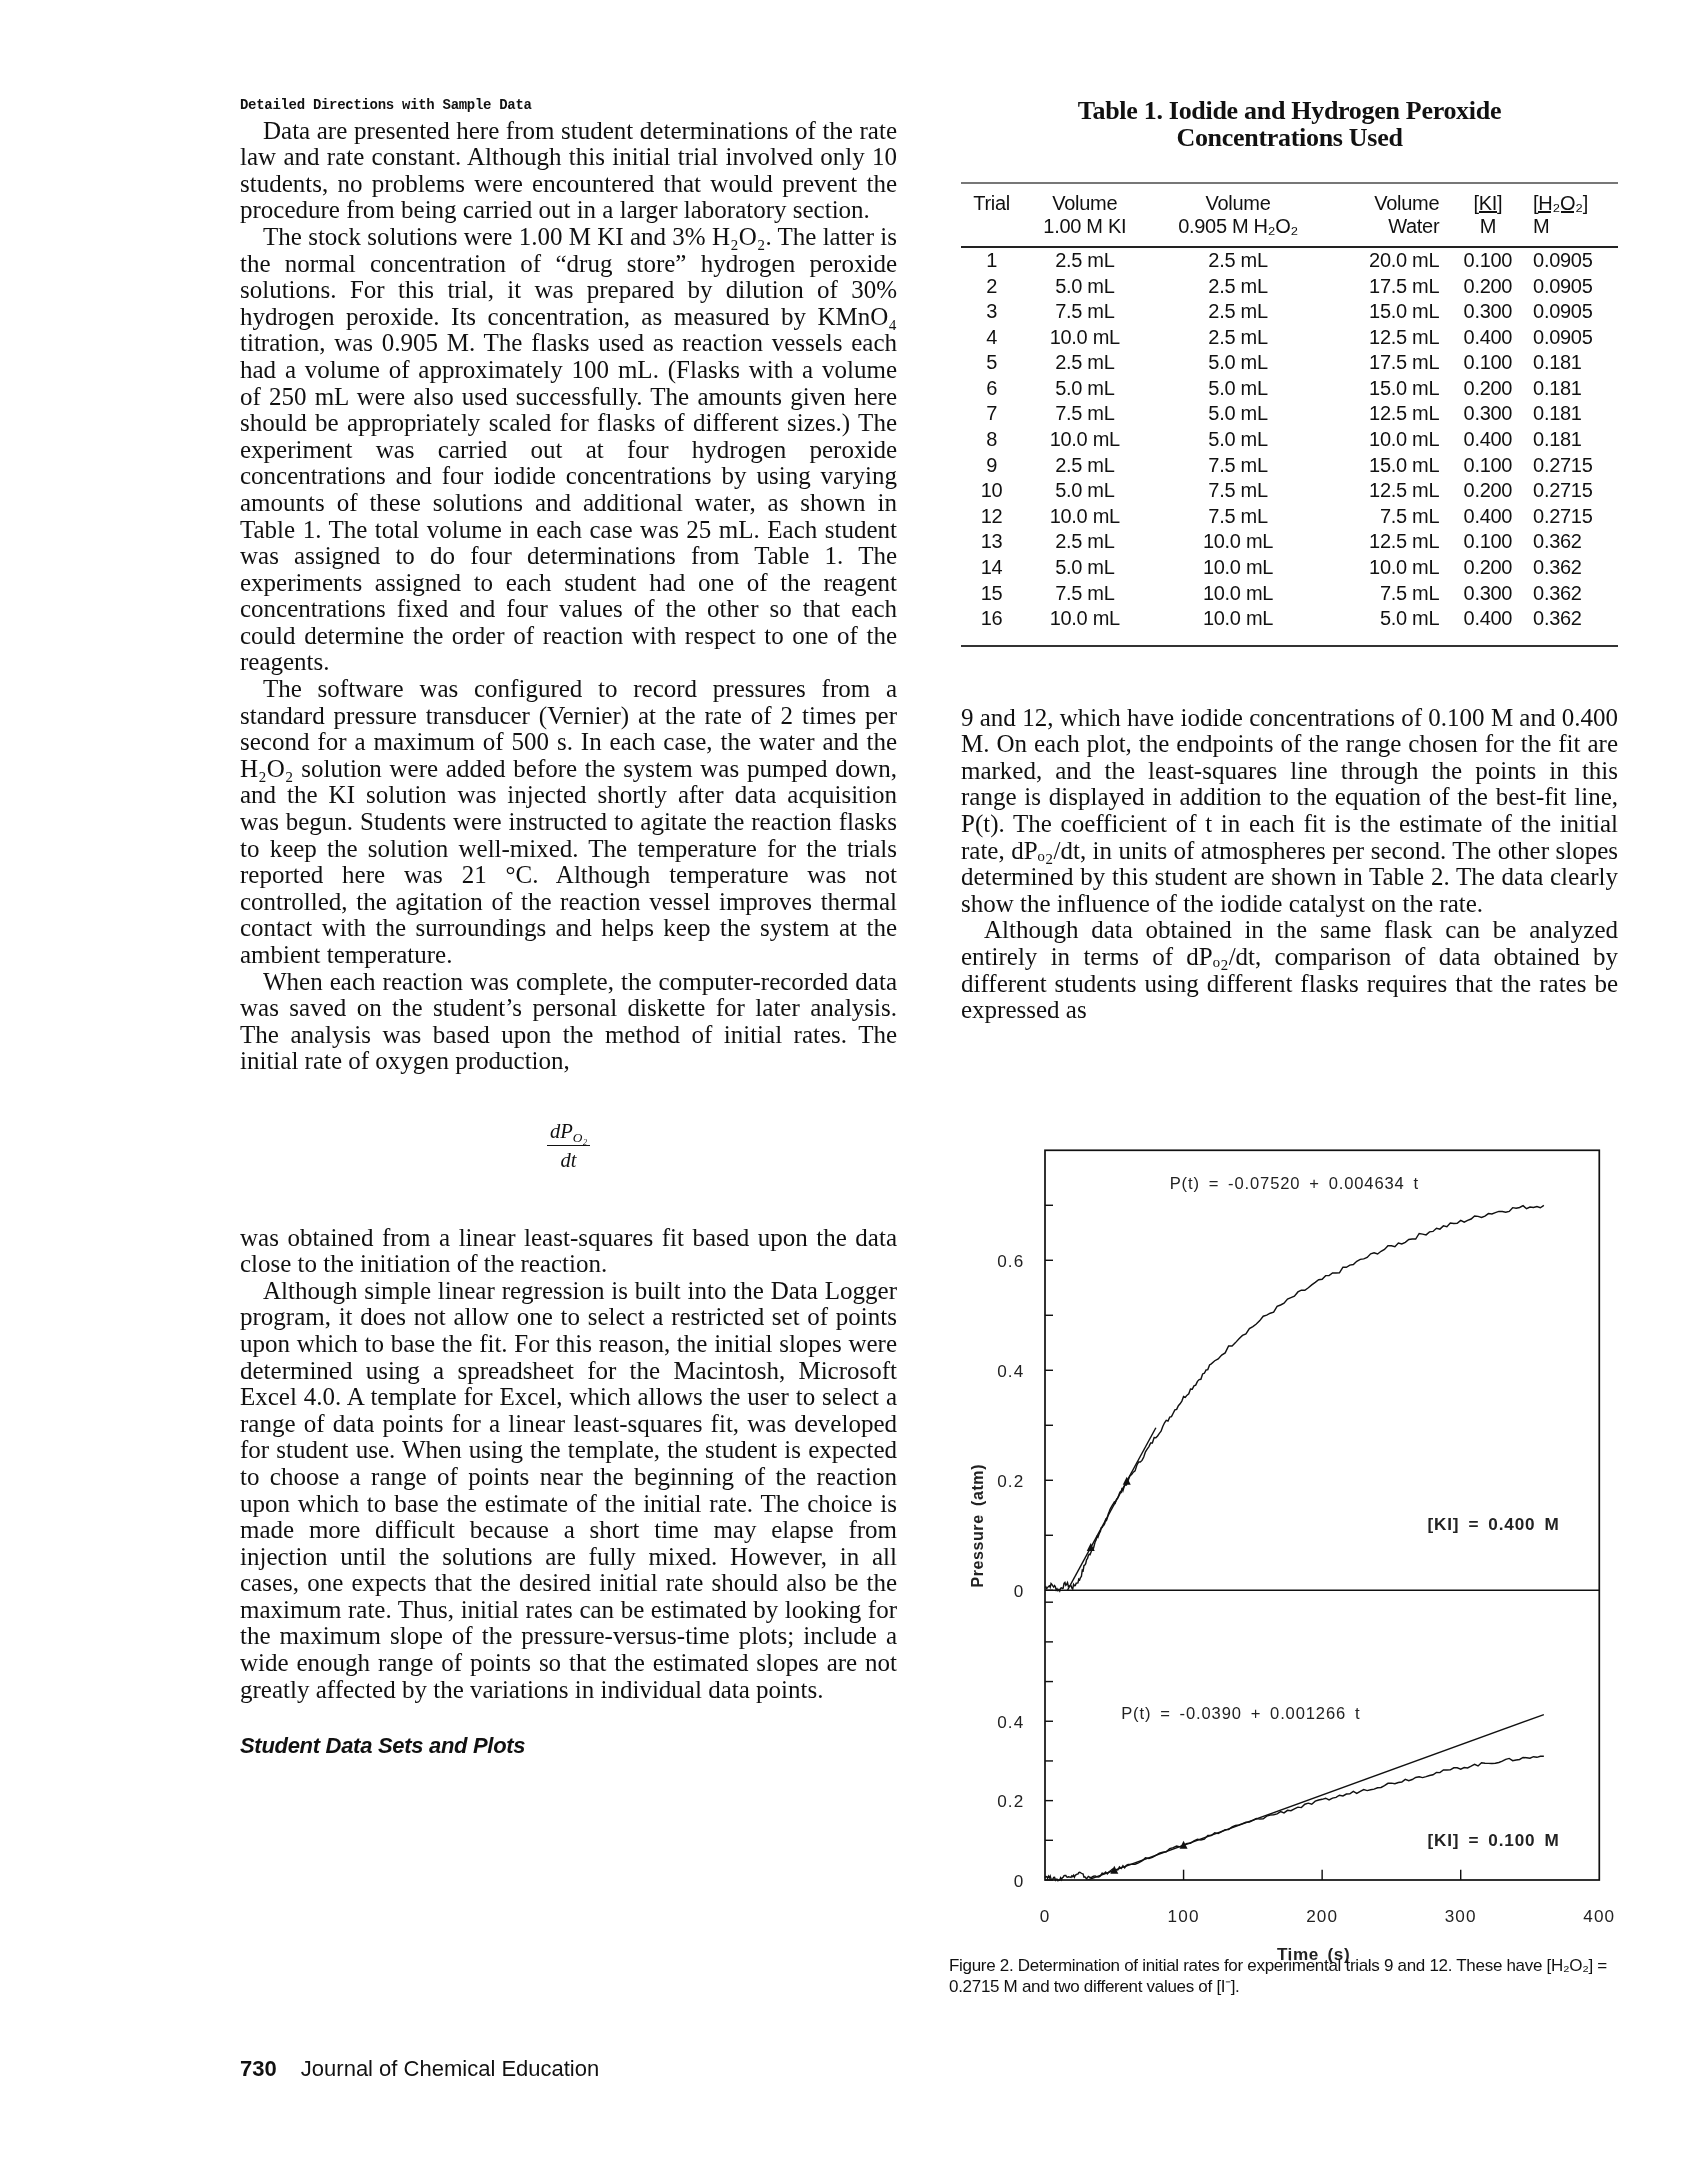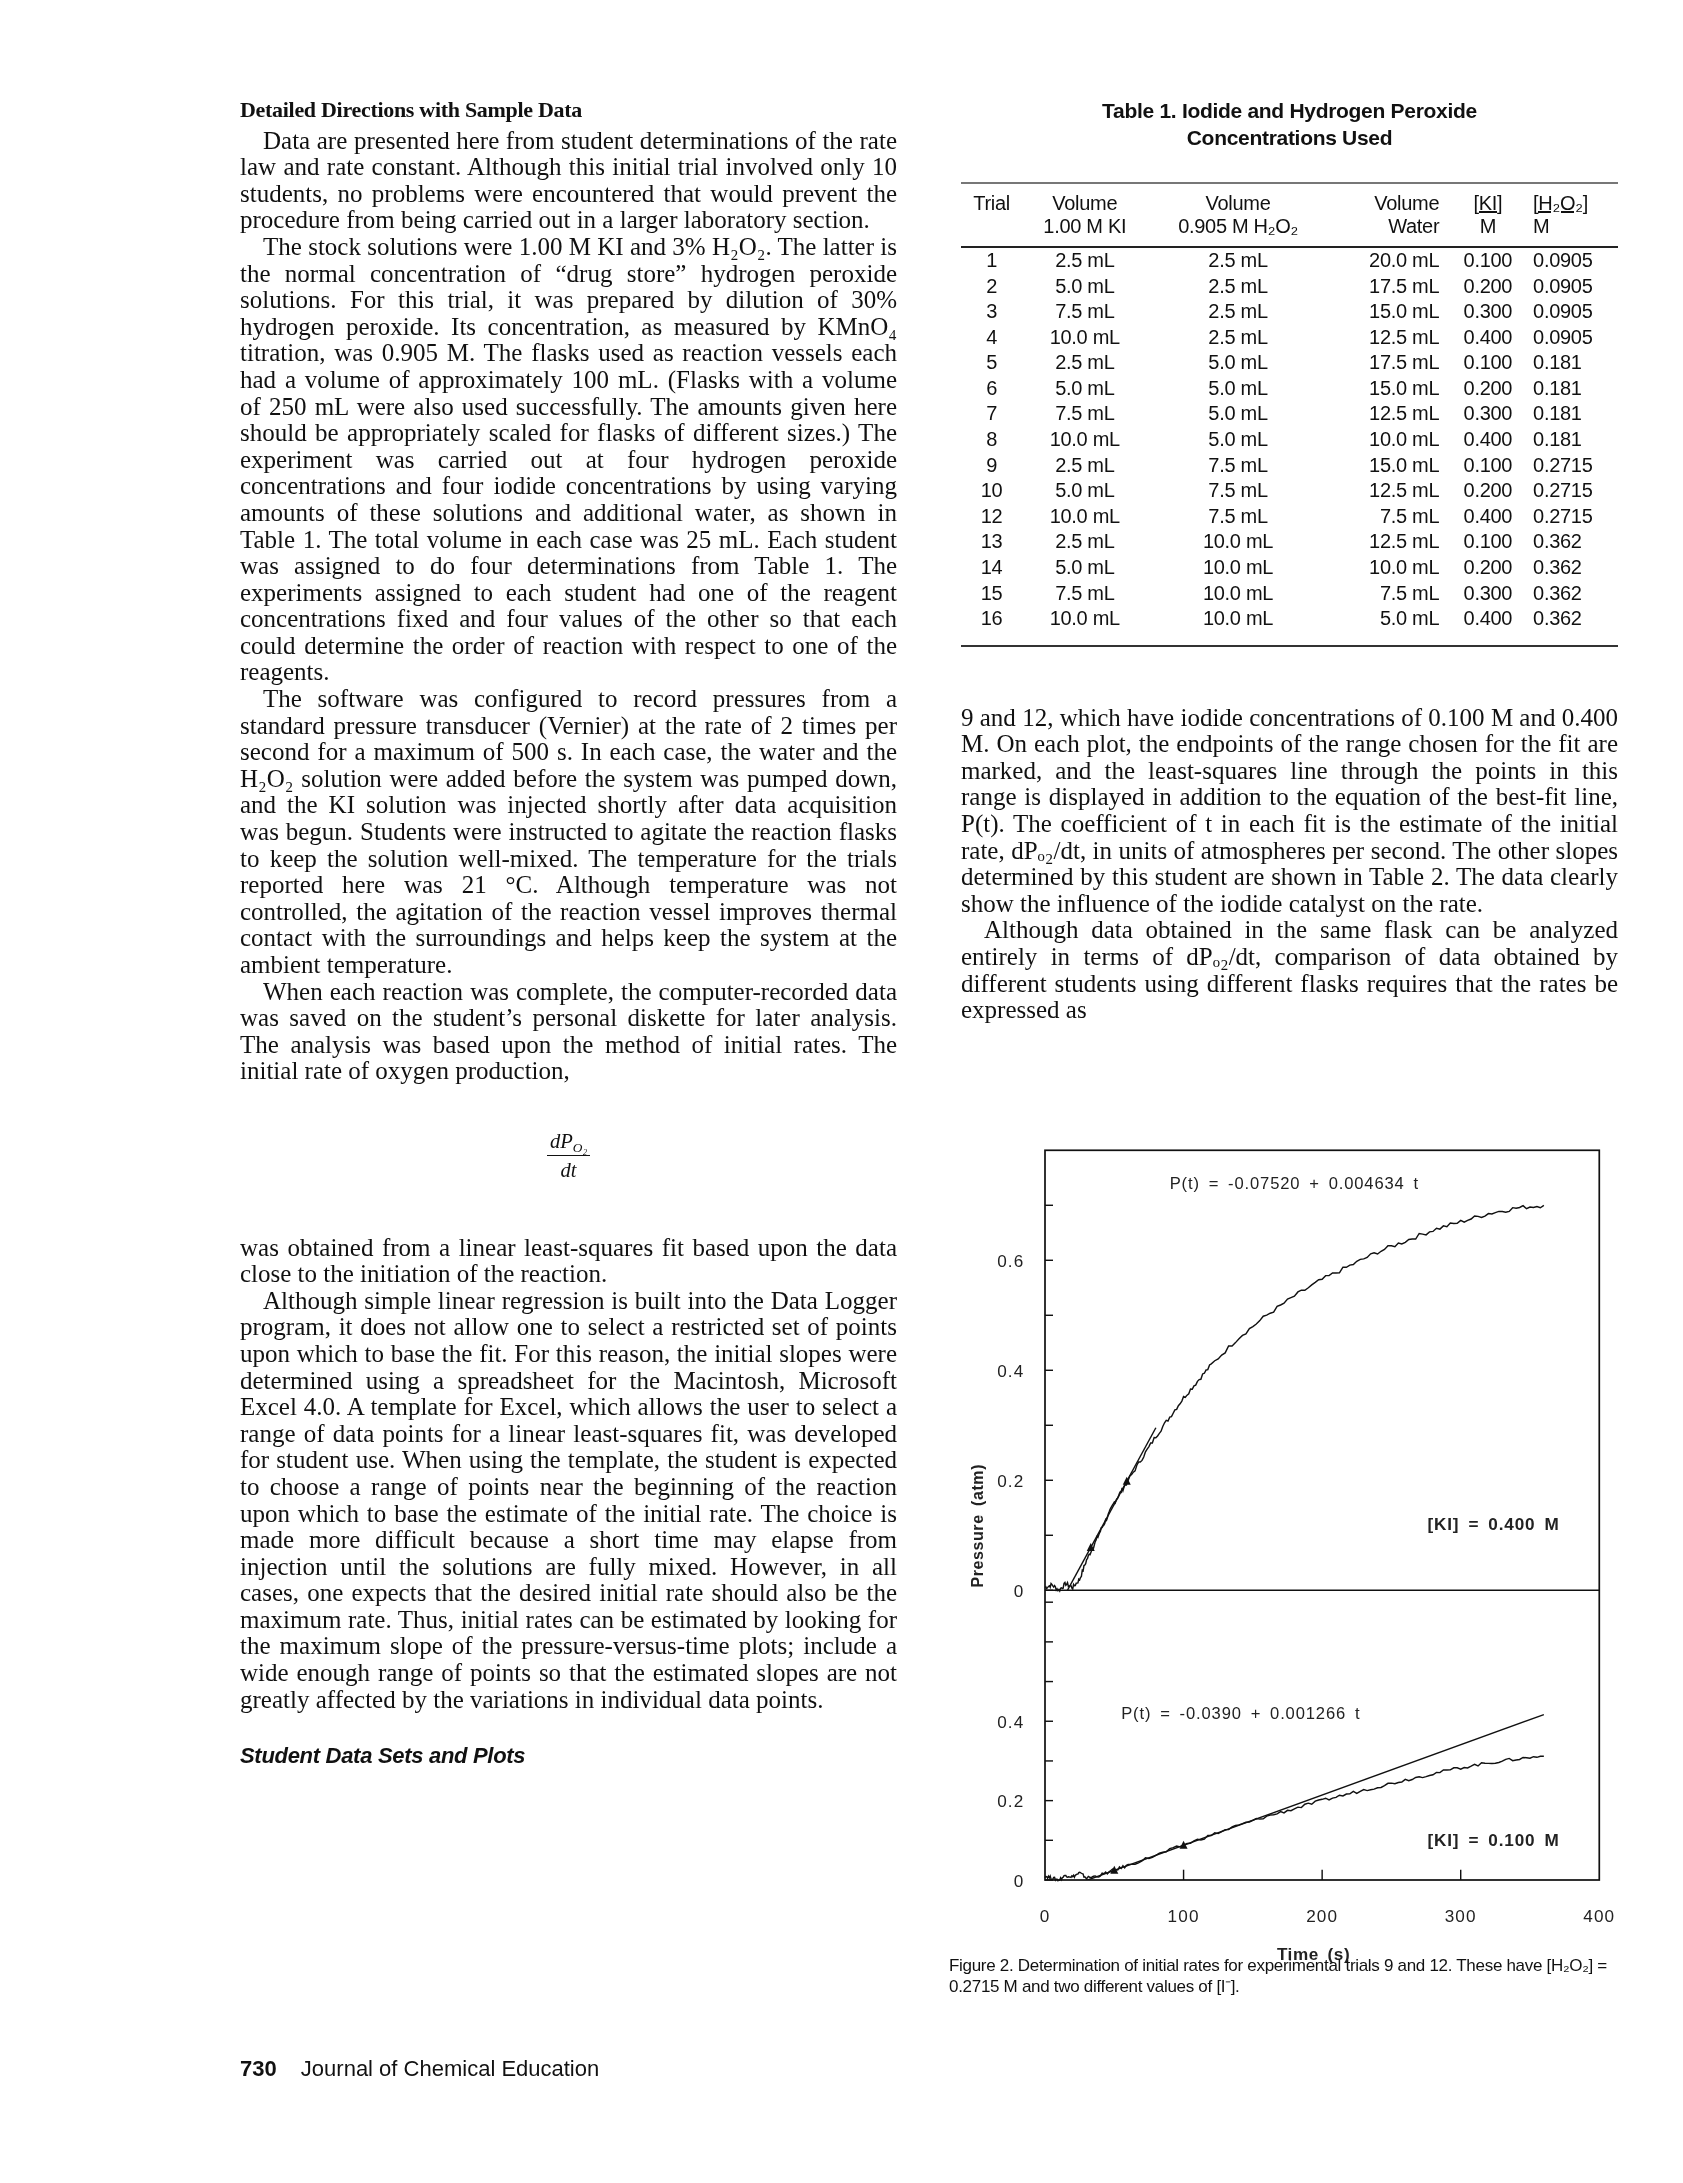--- a/index.html
+++ b/index.html
@@ -1,28 +1,28 @@
 <!DOCTYPE html>
 <html style="font-size:9.1px"><head>
 <meta charset="utf-8">
 <style>
   html, body { margin:0; padding:0; background:#ffffff; }
   body { width:1683px; height:2183px; position:relative; overflow:hidden; color:#111; }
   #left-col { position:absolute; left:240px; top:97px; width:657px; }
   #right-col { position:absolute; left:961px; top:97px; width:657px; }
-  .section-head { font-family:Liberation Serif, serif; font-weight:bold; font-size:22px; margin:0 0 4.6px 0; letter-spacing:-0.3px; }
+  .section-head { font-family:Liberation Mono, monospace; font-weight:bold; font-size:14px; margin:0 0 4.6px 0; letter-spacing:-0.3px; }
   .sub-head { font-family:"Liberation Sans",sans-serif; font-style:italic; font-size:22px; margin:30px 0 23px 0; letter-spacing:-0.3px;}
   .para { font-family:"Liberation Serif",serif; font-size:25px; line-height:26.6px; text-align:justify; margin:0; text-indent:23px; hyphens:manual; }
   .para.noindent { text-indent:0; }
   .eq-block { text-align:center; margin:45px 0 53px 0; font-family:"Liberation Serif",serif; font-size:20.6px; }
   .frac { display:inline-block; vertical-align:middle; text-align:center; }
   .frac .num { display:block; border-bottom:1.1px solid #111; padding:0 3.4px 2.3px 3.4px; font-style:italic; }
   .frac .den { display:block; padding-top:2.3px; font-style:italic; }
   sub { font-size:65%; vertical-align:-0.3em; line-height:0; }
-  #table-title { text-align:center; font-family:Liberation Sans, sans-serif; font-weight:bold; font-size:21px; line-height:27.4px; margin:0 0 30px 0; letter-spacing:-0.3px;}
+  #table-title { text-align:center; font-family:Liberation Serif, serif; font-weight:bold; font-size:26px; line-height:27.4px; margin:0 0 30px 0; letter-spacing:-0.3px;}
   table#conc-table { width:100%; border-collapse:collapse; font-family:"Liberation Sans",sans-serif; font-size:20px; letter-spacing:-0.3px; }
   #conc-table thead tr.head-rule td { border-top:2.3px solid #777; height:0; padding:0; }
   #conc-table th { font-weight:normal; padding:8px 2.3px 8px 2.3px; vertical-align:top; line-height:23px;margin-top:23px; }
   #conc-table thead tr.head-bot th { border-bottom:2.9px solid #222; }
   #conc-table td { padding:1.1px 2.3px; line-height:23.4px; }
   #conc-table tbody tr:last-child td { border-bottom:2.9px solid #333; padding-bottom:14px; }
   .c-trial { text-align:center; width:51px; }
   .c-vki { text-align:center; width:109px; }
   .c-vh2o2 { text-align:center; width:160px; }
   .c-vw { text-align:right; width:97px; padding-right:11.4px !important; }

